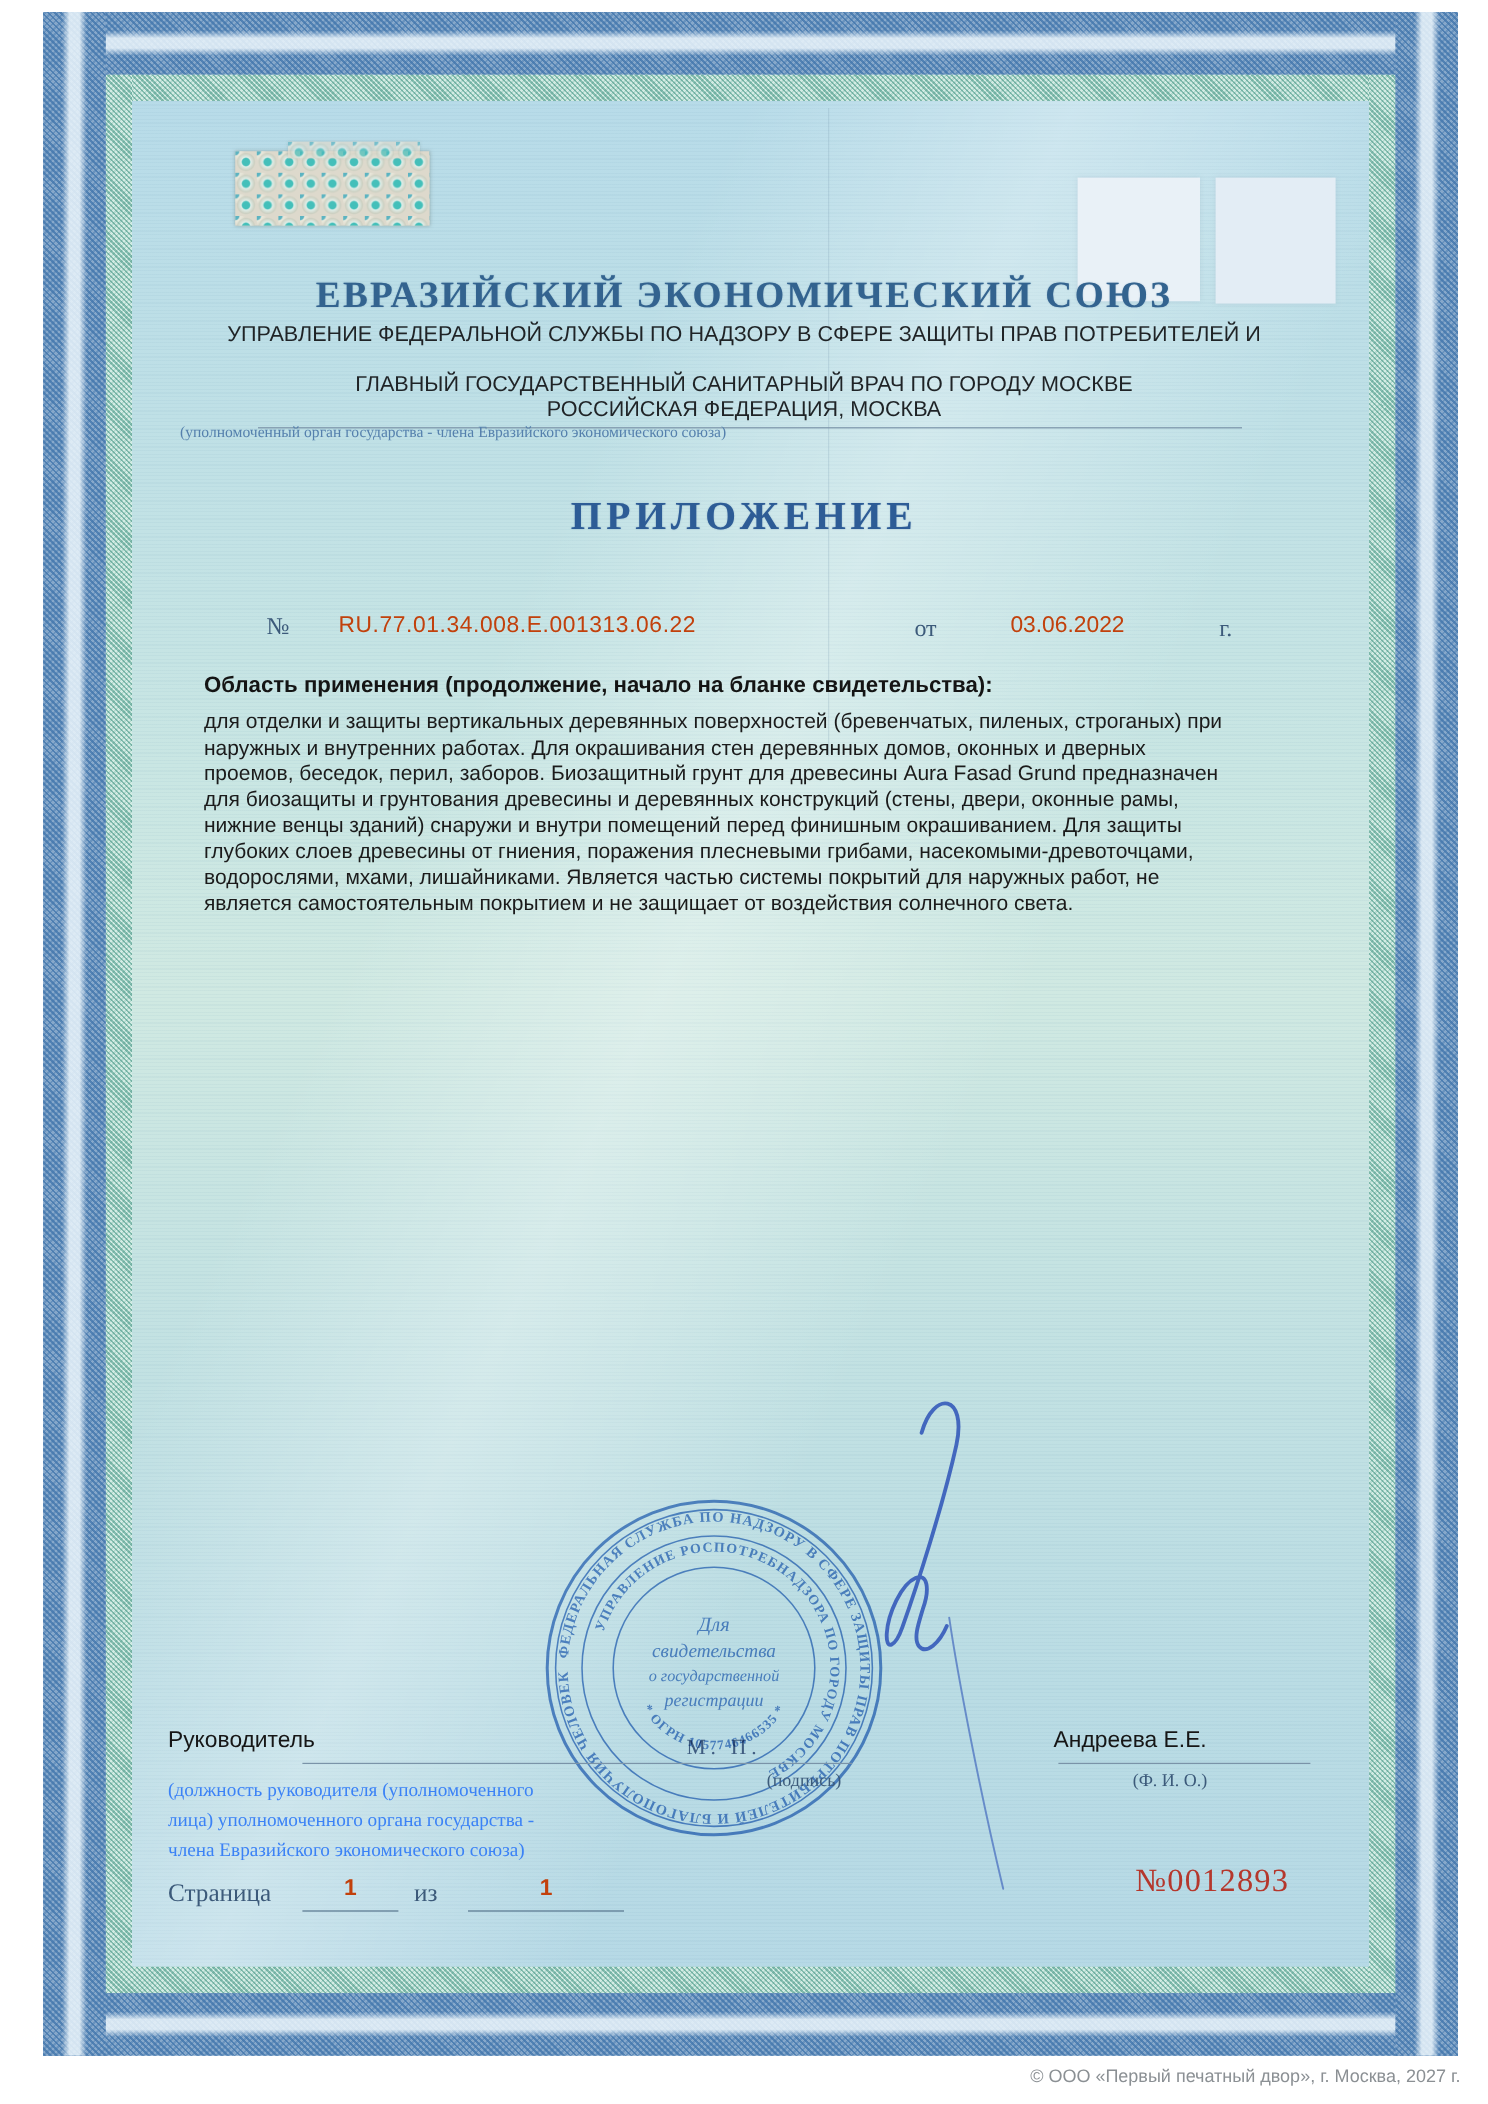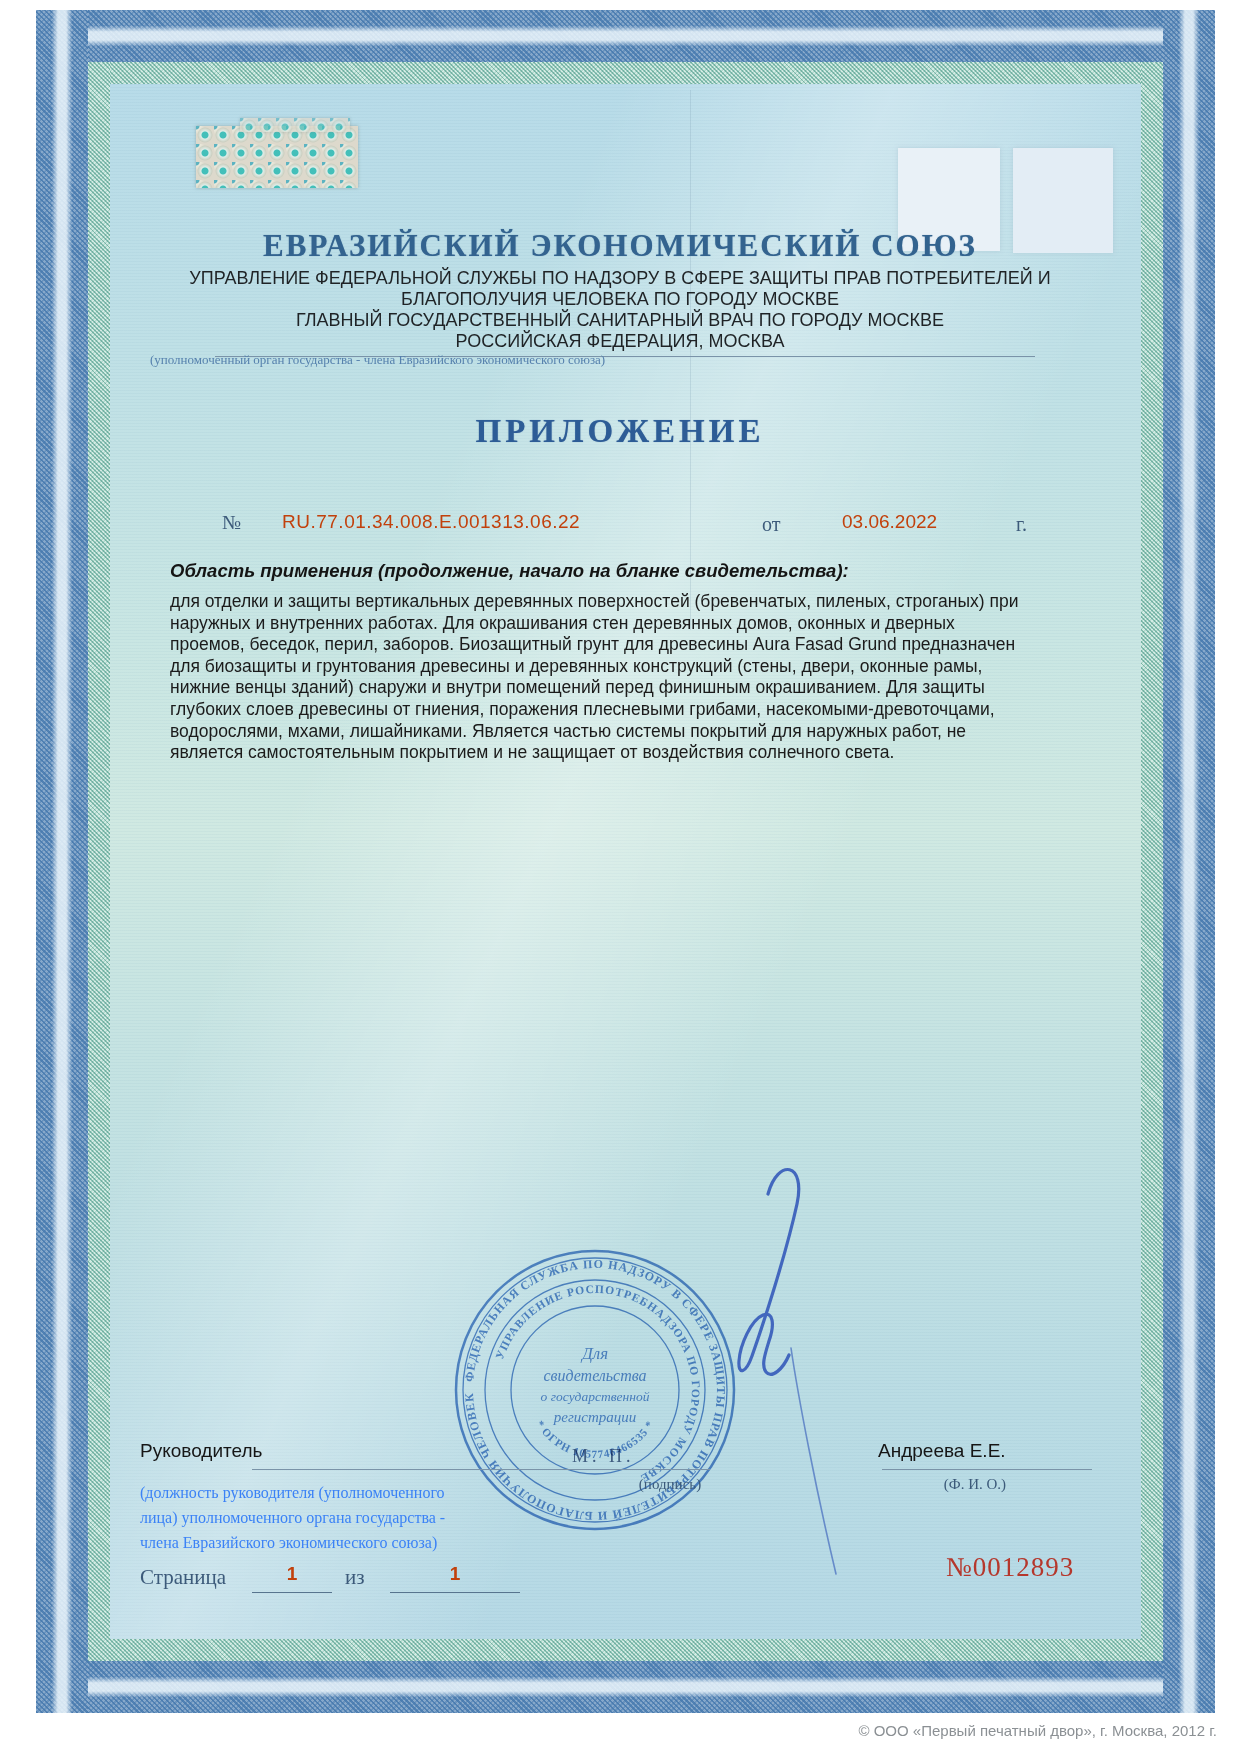--- a/index.html
+++ b/index.html
@@ -91,36 +91,35 @@
   <div class="abs hologram" style="left:196px;top:126px;width:162px;height:62px;"></div>
   <div class="abs hologram" style="left:240px;top:118px;width:110px;height:14px;opacity:.7;"></div>
   <div class="abs white-patch" style="left:898px;top:148px;width:102px;height:103px;"></div>
   <div class="abs white-patch" style="left:1013px;top:148px;width:100px;height:105px;background:#e3edf5;"></div>
 
   <div class="abs fold" style="left:690px;top:90px;height:540px;"></div>
 
   <div class="abs union-title" style="left:160px;top:228px;width:920px;">ЕВРАЗИЙСКИЙ ЭКОНОМИЧЕСКИЙ СОЮЗ</div>
 
   <div class="abs authority" style="left:150px;top:268px;width:940px;">УПРАВЛЕНИЕ ФЕДЕРАЛЬНОЙ СЛУЖБЫ ПО НАДЗОРУ В СФЕРЕ ЗАЩИТЫ ПРАВ ПОТРЕБИТЕЛЕЙ И</div>
-  <div class="abs authority" style="left:150px;top:289px;width:940px;">БЛАГОПОЛУЧИЯ ЧЕЛОВЕКА ПО ГОРОДУ МОСКВЕ</div>
   <div class="abs authority" style="left:150px;top:310px;width:940px;text-align:center;">ГЛАВНЫЙ ГОСУДАРСТВЕННЫЙ САНИТАРНЫЙ ВРАЧ ПО ГОРОДУ МОСКВЕ</div>
   <div class="abs authority" style="left:150px;top:331px;width:940px;">РОССИЙСКАЯ ФЕДЕРАЦИЯ, МОСКВА</div>
 
   <div class="abs rule" style="left:215px;top:356px;width:820px;"></div>
   <div class="abs note-blue" style="left:150px;top:352px;width:940px;">(уполномоченный орган государства - члена Евразийского экономического союза)</div>
 
   <div class="abs doc-type" style="left:160px;top:413px;width:920px;">ПРИЛОЖЕНИЕ</div>
 
   <div class="abs form-label" style="left:222px;top:511px;">№</div>
   <div class="abs typed" style="left:282px;top:511px;letter-spacing:.5px;">RU.77.01.34.008.Е.001313.06.22</div>
   <div class="abs form-label" style="left:762px;top:513px;">от</div>
   <div class="abs typed" style="left:842px;top:511px;">03.06.2022</div>
   <div class="abs form-label" style="left:1016px;top:513px;">г.</div>
 
-  <div class="abs scope-head" style="left:170px;top:560px;width:860px;font-style:italic;">Область применения (продолжение, начало на бланке свидетельства):</div>
+  <div class="abs scope-head" style="left:170px;top:560px;width:860px;">Область применения (продолжение, начало на бланке свидетельства):</div>
   <div class="abs scope-text" style="left:170px;top:591px;width:852px;">для отделки и защиты вертикальных деревянных поверхностей (бревенчатых, пиленых, строганых) при наружных и внутренних работах. Для окрашивания стен деревянных домов, оконных и дверных проемов, беседок, перил, заборов. Биозащитный грунт для древесины Aura Fasad Grund предназначен для биозащиты и грунтования древесины и деревянных конструкций (стены, двери, оконные рамы, нижние венцы зданий) снаружи и внутри помещений перед финишным окрашиванием. Для защиты глубоких слоев древесины от гниения, поражения плесневыми грибами, насекомыми-древоточцами, водорослями, мхами, лишайниками. Является частью системы покрытий для наружных работ, не является самостоятельным покрытием и не защищает от воздействия солнечного света.</div>
 
   <div class="abs mp" style="left:572px;top:1446px;">М. П.</div>
 
   <svg class="abs stamp-svg" style="left:450px;top:1245px;" width="290" height="290" viewBox="0 0 290 290">
     <defs>
       <path id="arcOuter" d="M145,145 m-122,0 a122,122 0 1,1 244,0 a122,122 0 1,1 -244,0"></path>
       <path id="arcMiddle" d="M145,145 m-97,0 a97,97 0 1,1 194,0 a97,97 0 1,1 -194,0"></path>
       <path id="arcInnerBottom" d="M145,145 m-68,0 a68,68 0 1,0 136,0 a68,68 0 1,0 -136,0"></path>
     </defs>
@@ -162,15 +161,15 @@
 
   <div class="abs form-label" style="left:140px;top:1565px;font-size:21px;">Страница</div>
   <div class="abs typed" style="left:262px;top:1563px;width:60px;text-align:center;font-weight:700;">1</div>
   <div class="abs rule" style="left:252px;top:1592px;width:80px;background:#57748e;"></div>
   <div class="abs form-label" style="left:345px;top:1565px;font-size:21px;">из</div>
   <div class="abs typed" style="left:400px;top:1563px;width:110px;text-align:center;font-weight:700;">1</div>
   <div class="abs rule" style="left:390px;top:1592px;width:130px;background:#57748e;"></div>
 
   <div class="abs serial" style="left:946px;top:1552px;">№0012893</div>
 
-  <div class="abs footer-copy" style="left:400px;top:1722px;width:817px;text-align:right;">© ООО «Первый печатный двор»,  г. Москва,  2012 г.</div>
+  <div class="abs footer-copy" style="left:400px;top:1722px;width:817px;text-align:right;">© ООО «Первый печатный двор»,  г. Москва,  2027 г.</div>
 
 </div>
 
 </body></html>

